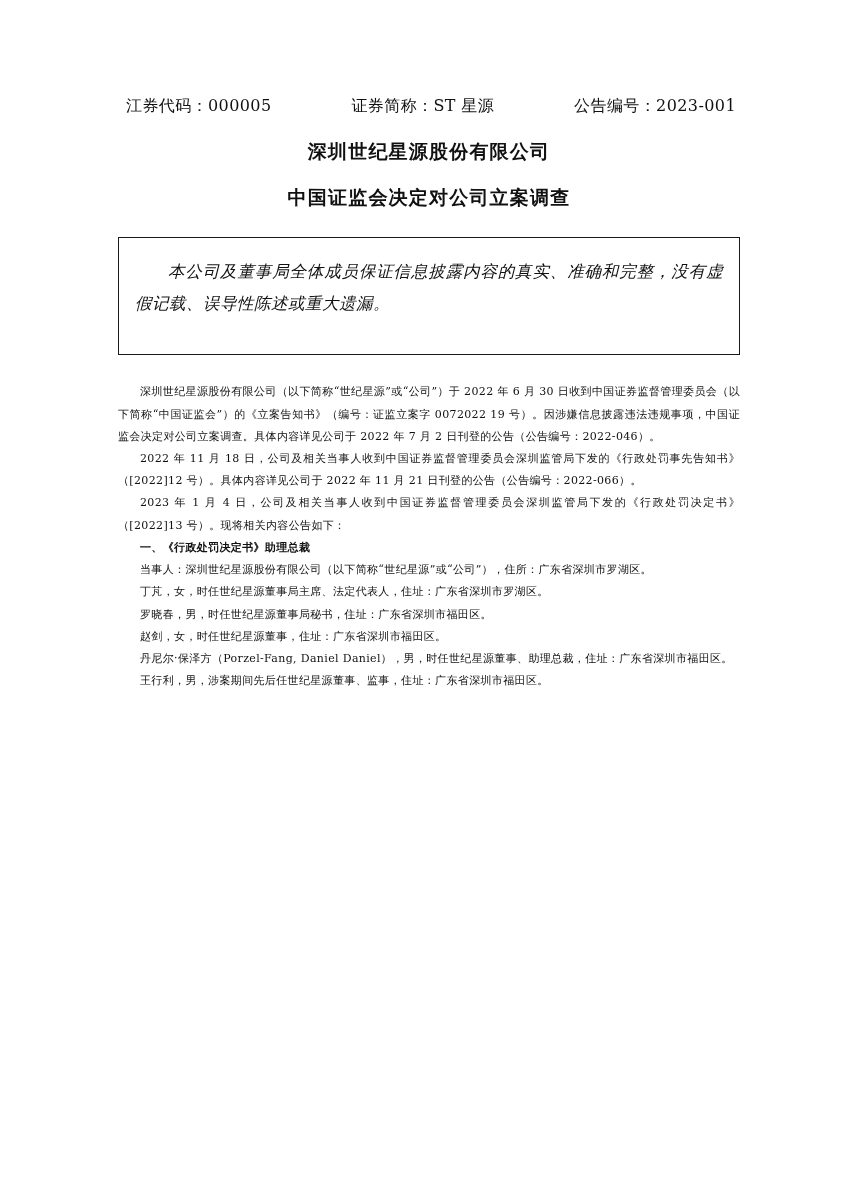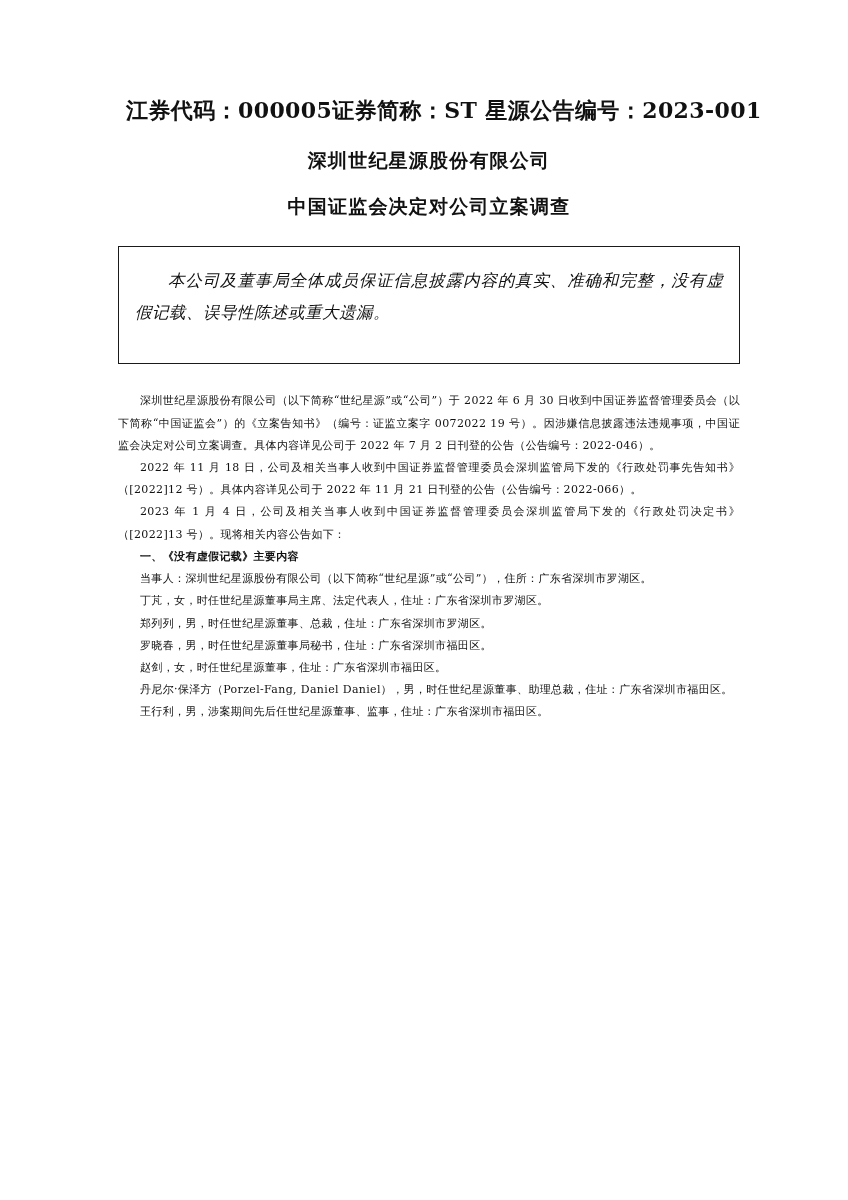--- a/index.html
+++ b/index.html
@@ -26,26 +26,25 @@
     left: 118px;
     top: 96px;
     width: 622px;
   }
 
   
   .doc-header {
     display: flex;
     justify-content: space-between;
     align-items: center;
-    font-size: 22px;
+    font-size: 16px;
     letter-spacing: 0.4px;
     padding: 0 4px 0 8px;
     margin-bottom: 22px;
     white-space: nowrap;
-    font-weight: bold;
   }
   .doc-header .hdr-item { display: inline-block; }
 
   
   .title-main, .title-sub {
     text-align: center;
     font-weight: bold;
     font-size: 19px;
     letter-spacing: 1.2px;
   }
@@ -99,24 +98,23 @@
     <div class="title-sub">中国证监会决定对公司立案调查</div>
 
     <div class="notice-box">
       <div class="notice-text">本公司及董事局全体成员保证信息披露内容的真实、准确和完整，没有虚假记载、误导性陈述或重大遗漏。</div>
     </div>
 
     <p class="para">深圳世纪星源股份有限公司（以下简称“世纪星源”或“公司”）于 2022 年 6 月 30 日收到中国证券监督管理委员会（以下简称“中国证监会”）的《立案告知书》（编号：证监立案字 0072022 19 号）。因涉嫌信息披露违法违规事项，中国证监会决定对公司立案调查。具体内容详见公司于 2022 年 7 月 2 日刊登的公告（公告编号：2022-046）。</p>
     <p class="para">2022 年 11 月 18 日，公司及相关当事人收到中国证券监督管理委员会深圳监管局下发的《行政处罚事先告知书》（[2022]12 号）。具体内容详见公司于 2022 年 11 月 21 日刊登的公告（公告编号：2022-066）。</p>
     <p class="para">2023 年 1 月 4 日，公司及相关当事人收到中国证券监督管理委员会深圳监管局下发的《行政处罚决定书》（[2022]13 号）。现将相关内容公告如下：</p>
 
-    <p class="para section-heading">一、《没有虚假记载》主要内容</p>
+    <p class="para section-heading">一、《行政处罚决定书》助理总裁</p>
 
     <p class="para">当事人：深圳世纪星源股份有限公司（以下简称“世纪星源”或“公司”），住所：广东省深圳市罗湖区。</p>
     <p class="para">丁芃，女，时任世纪星源董事局主席、法定代表人，住址：广东省深圳市罗湖区。</p>
-    <p class="para">郑列列，男，时任世纪星源董事、总裁，住址：广东省深圳市罗湖区。</p>
     <p class="para">罗晓春，男，时任世纪星源董事局秘书，住址：广东省深圳市福田区。</p>
     <p class="para">赵剑，女，时任世纪星源董事，住址：广东省深圳市福田区。</p>
     <p class="para">丹尼尔·保泽方（Porzel-Fang, Daniel Daniel），男，时任世纪星源董事、助理总裁，住址：广东省深圳市福田区。</p>
     <p class="para">王行利，男，涉案期间先后任世纪星源董事、监事，住址：广东省深圳市福田区。</p>
 
   </div>
 </div>
 
 </body></html>

